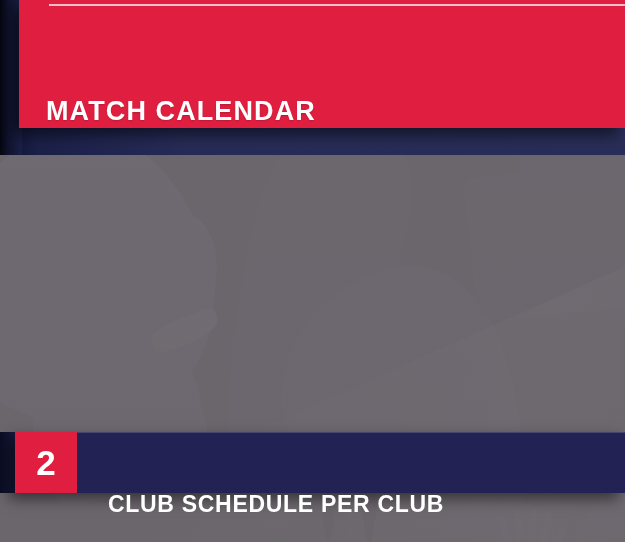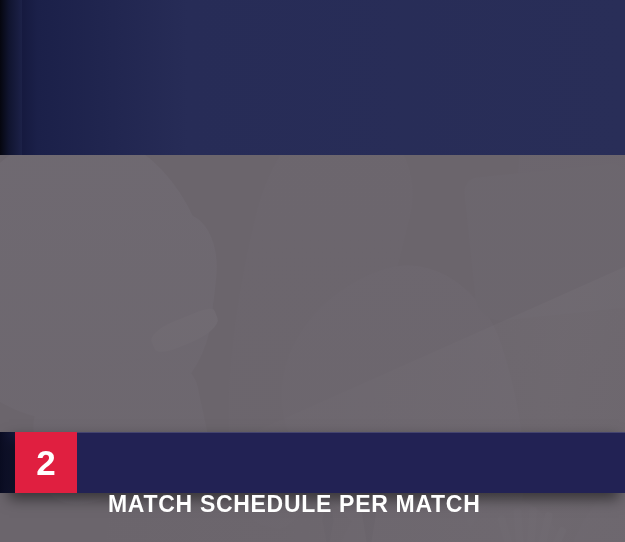--- a/index.html
+++ b/index.html
@@ -291,24 +291,31 @@
       </div>
 
       <div class="sweep"></div>
       <div class="veil"></div>
     </div>
   </div>
 
   <div class="top-navy"></div>
   <div class="top-navy-edge"></div>
 
+  <div class="title-panel">
+    <div class="title-rule"></div>
+    <div class="title-text">
+      <span class="title-line">MATCH CALENDAR</span>
+      
+    </div>
+  </div>
 
   <div class="bar-nub"></div>
   <div class="section-bar">
     <div class="section-bar-top-hl"></div>
     <div class="section-num">2</div>
     <div class="section-text">
-      <span class="section-line">MATCH SCHEDULE PER MATCH</span>
+      <span class="section-line">CLUB SCHEDULE PER CLUB</span>
       
     </div>
   </div>
 
 </div>
 
 </body></html>

